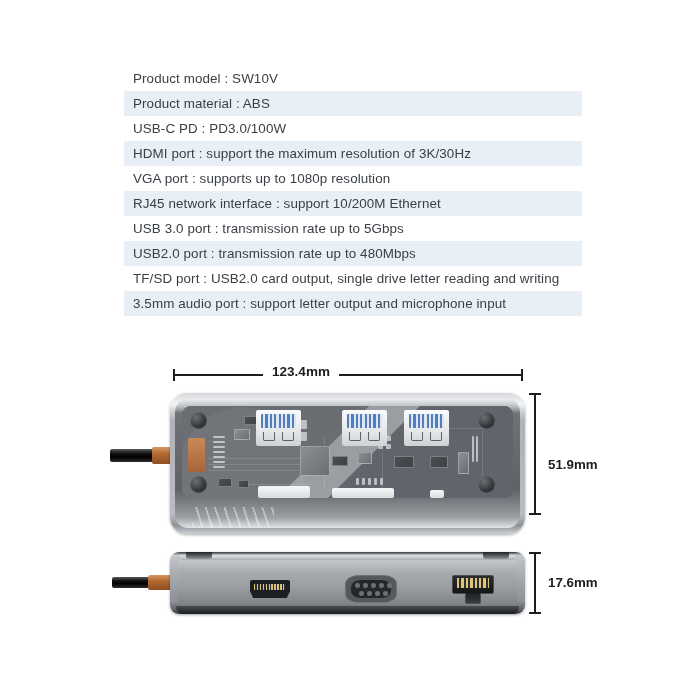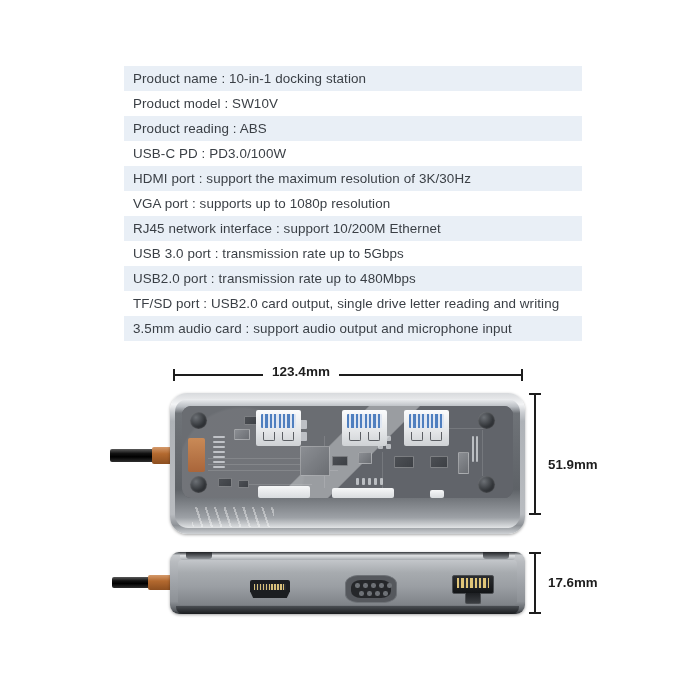--- a/index.html
+++ b/index.html
@@ -266,31 +266,30 @@
     border: 1.3px solid #4a4d51; border-top: none;
     border-radius: 0 0 2px 2px;
   }
 </style>
 </head>
 <body>
 
 <div id="root">
 
   <div class="spec-table">
-    <div class="spec-row striped">Product name : 10-in-1 docking station</div>
     <div class="spec-row">Product model : SW10V</div>
-    <div class="spec-row striped">Product reading : ABS</div>
+    <div class="spec-row striped">Product material : ABS</div>
     <div class="spec-row">USB-C PD : PD3.0/100W</div>
     <div class="spec-row striped">HDMI port : support the maximum resolution of 3K/30Hz</div>
     <div class="spec-row">VGA port : supports up to 1080p resolution</div>
     <div class="spec-row striped">RJ45 network interface : support 10/200M Ethernet</div>
     <div class="spec-row">USB 3.0 port : transmission rate up to 5Gbps</div>
     <div class="spec-row striped">USB2.0 port : transmission rate up to 480Mbps</div>
     <div class="spec-row">TF/SD port : USB2.0 card output, single drive letter reading and writing</div>
-    <div class="spec-row striped">3.5mm audio card :  support audio output and microphone input</div>
+    <div class="spec-row striped">3.5mm audio port :  support letter output and microphone input</div>
   </div>
 
   <div class="figure">
 
     <div class="dim-h-line"></div>
     <div class="dim-h-label">
       <span>123.4mm</span>
     </div>
 
     <div class="dim-v dim-v-1"></div>

